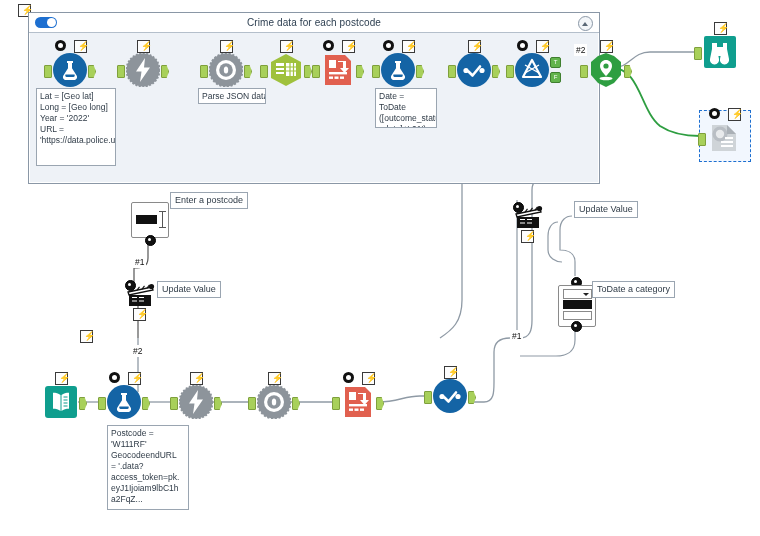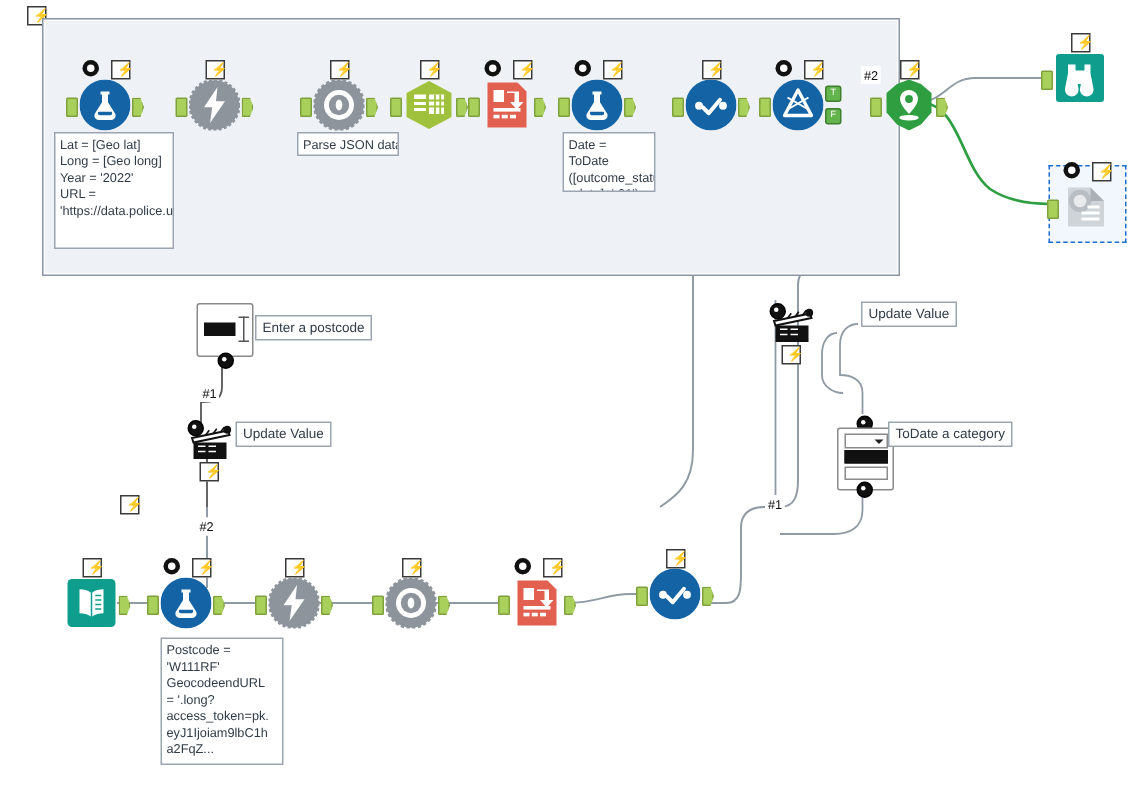--- a/index.html
+++ b/index.html
@@ -143,20 +143,25 @@
       <path d="M575,320 V340 C575,352 566,356 556,356 L520,356"></path>
       <path d="M517,200 V330 L517,336"></path>
     </g>
   </svg>
 
   <div class="badge bolt" style="left:18px;top:4px;">
       <span>⚡</span>
     </div>
 
   <div class="tool-container" id="crime-container" style="left:28px;top:12px;width:570px;height:170px;">
+    <div class="tc-head">
+      <div class="tc-toggle"></div>
+      <div class="tc-title">Crime data for each postcode</div>
+      <div class="tc-collapse"></div>
+    </div>
     <div class="tc-body"></div>
   </div>
 
   <div class="node" style="left:53px;top:53px;">
     <div class="badge gear" style="left:2px;top:-13px;"></div>
     <div class="badge bolt" style="left:21px;top:-13px;">
         <span>⚡</span>
       </div>
     <div class="anchor in sq"></div>
     <div class="anchor out"></div>
@@ -345,21 +350,21 @@
         <path d="M20 4l9 9h-9z" fill="#aab0b6"></path>
       </svg>
     </div>
   </div>
 
   <div class="widget tbox" style="left:131px;top:202px;">
     <div class="bar"></div>
     <div class="caret"></div>
   </div>
   <div class="port" style="left:145px;top:235px;"></div>
-  <div class="label-box" style="left:170px;top:210px;">Enter a postcode</div>
+  <div class="label-box" style="left:170px;top:192px;">Enter a postcode</div>
   <div class="tag" style="left:133px;top:256px;">#1</div>
 
   <div class="port" style="left:125px;top:280px;"></div>
   <div class="action-tool" style="left:126px;top:283px;">
     <svg viewBox="0 0 30 26" width="30" height="26">
       <path d="M2 9 L26 4 L27 7 L3 12 Z" fill="#fff" stroke="#111" stroke-width="1.3"></path>
       <path d="M6 8.2 L8.5 4.8 M11 7.2 L13.5 3.8 M16 6.2 L18.5 2.8 M21 5.2 L23.5 1.8" stroke="#111" stroke-width="1.1"></path>
       <circle cx="25.5" cy="3.5" r="2.6" fill="#111"></circle>
       <rect x="3" y="12" width="22" height="11" fill="#111"></rect>
       <path d="M6 14.5h5M13 14.5h5M6 18h5M13 18h5" stroke="#fff" stroke-width="1.1"></path>
@@ -493,18 +498,18 @@
         <circle cx="9" cy="17.5" r="2.6" fill="#fff"></circle>
         <circle cx="25" cy="17.5" r="2.6" fill="#fff"></circle>
         <path d="M11.5 18.5l4 4 7.5-9" stroke="#fff" stroke-width="2.6" fill="none" stroke-linecap="round" stroke-linejoin="round"></path>
       </svg>
     </div>
   </div>
 
   <div class="note" style="left:107px;top:425px;width:82px;height:85px;">Postcode =
 'W111RF'
 GeocodeendURL
-= '.long?
+= '.data?
 access_token=pk.
 eyJ1Ijoiam9lbC1h
 a2FqZ...</div>
 
 </div>
 
 </body></html>

